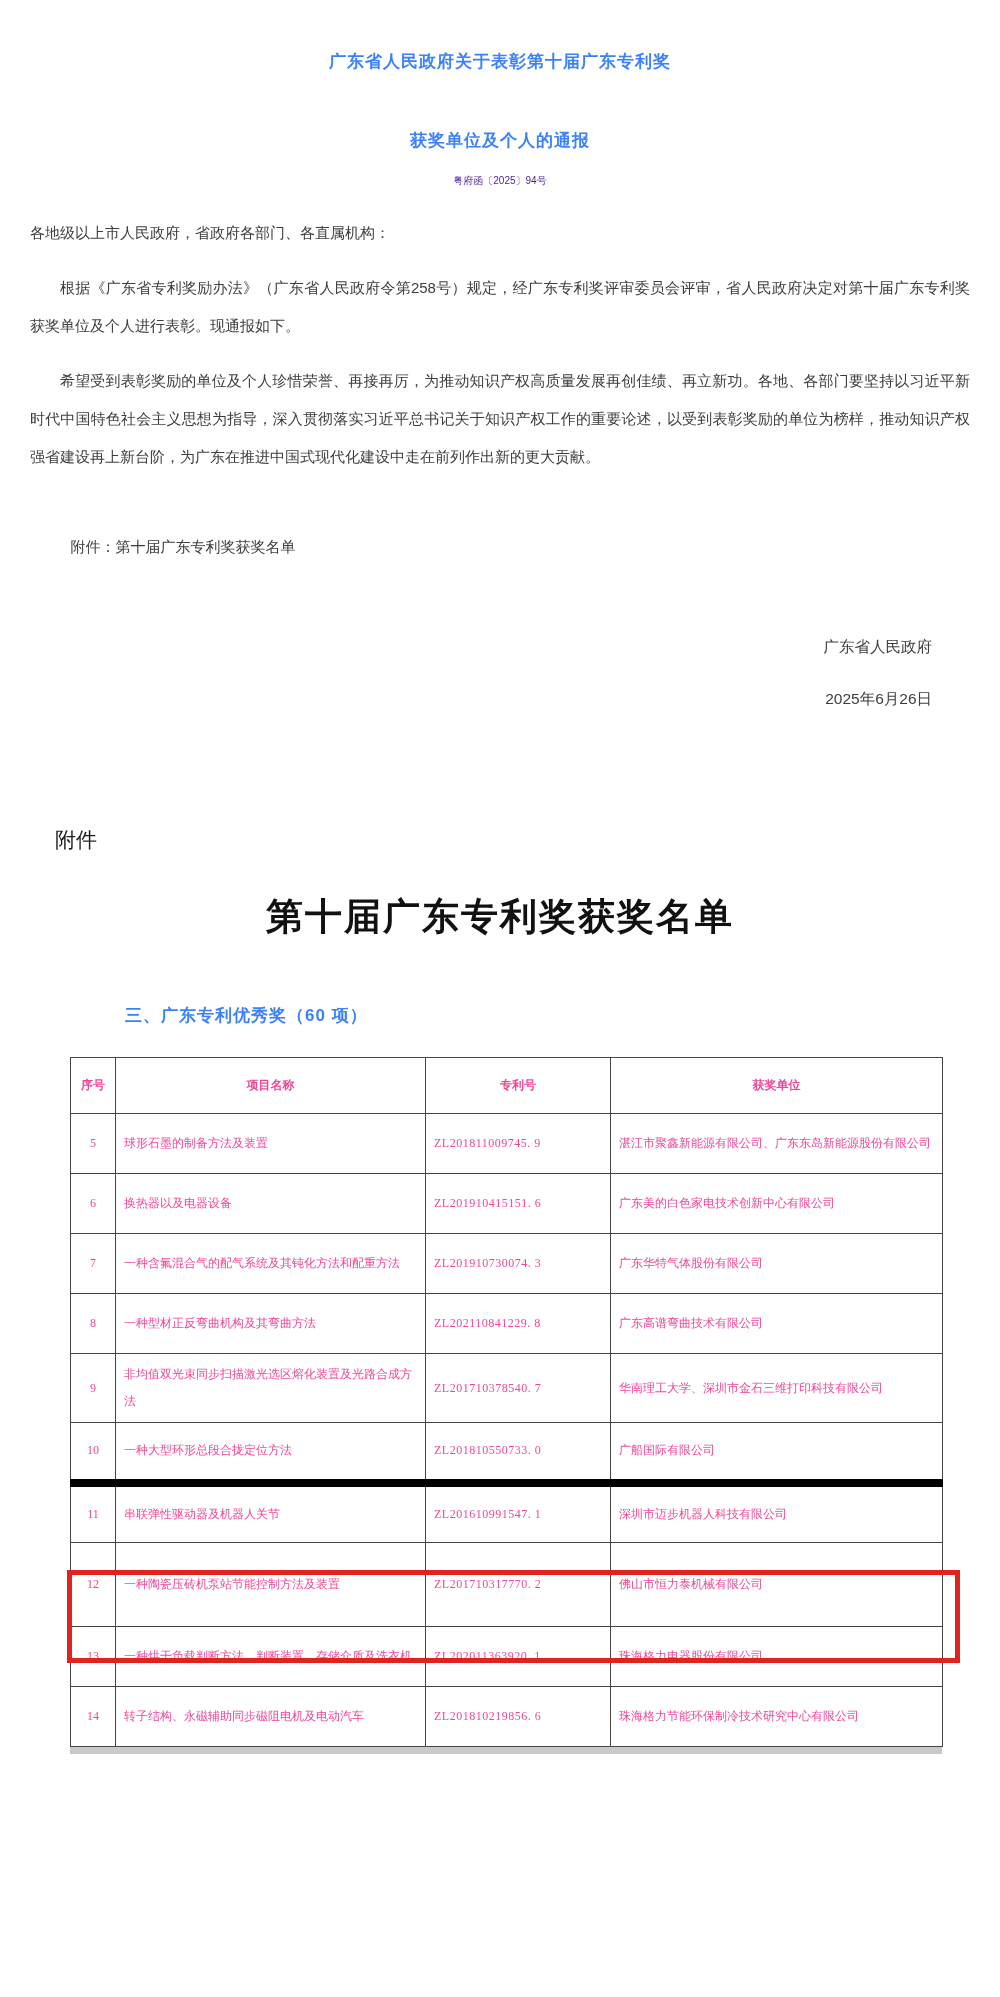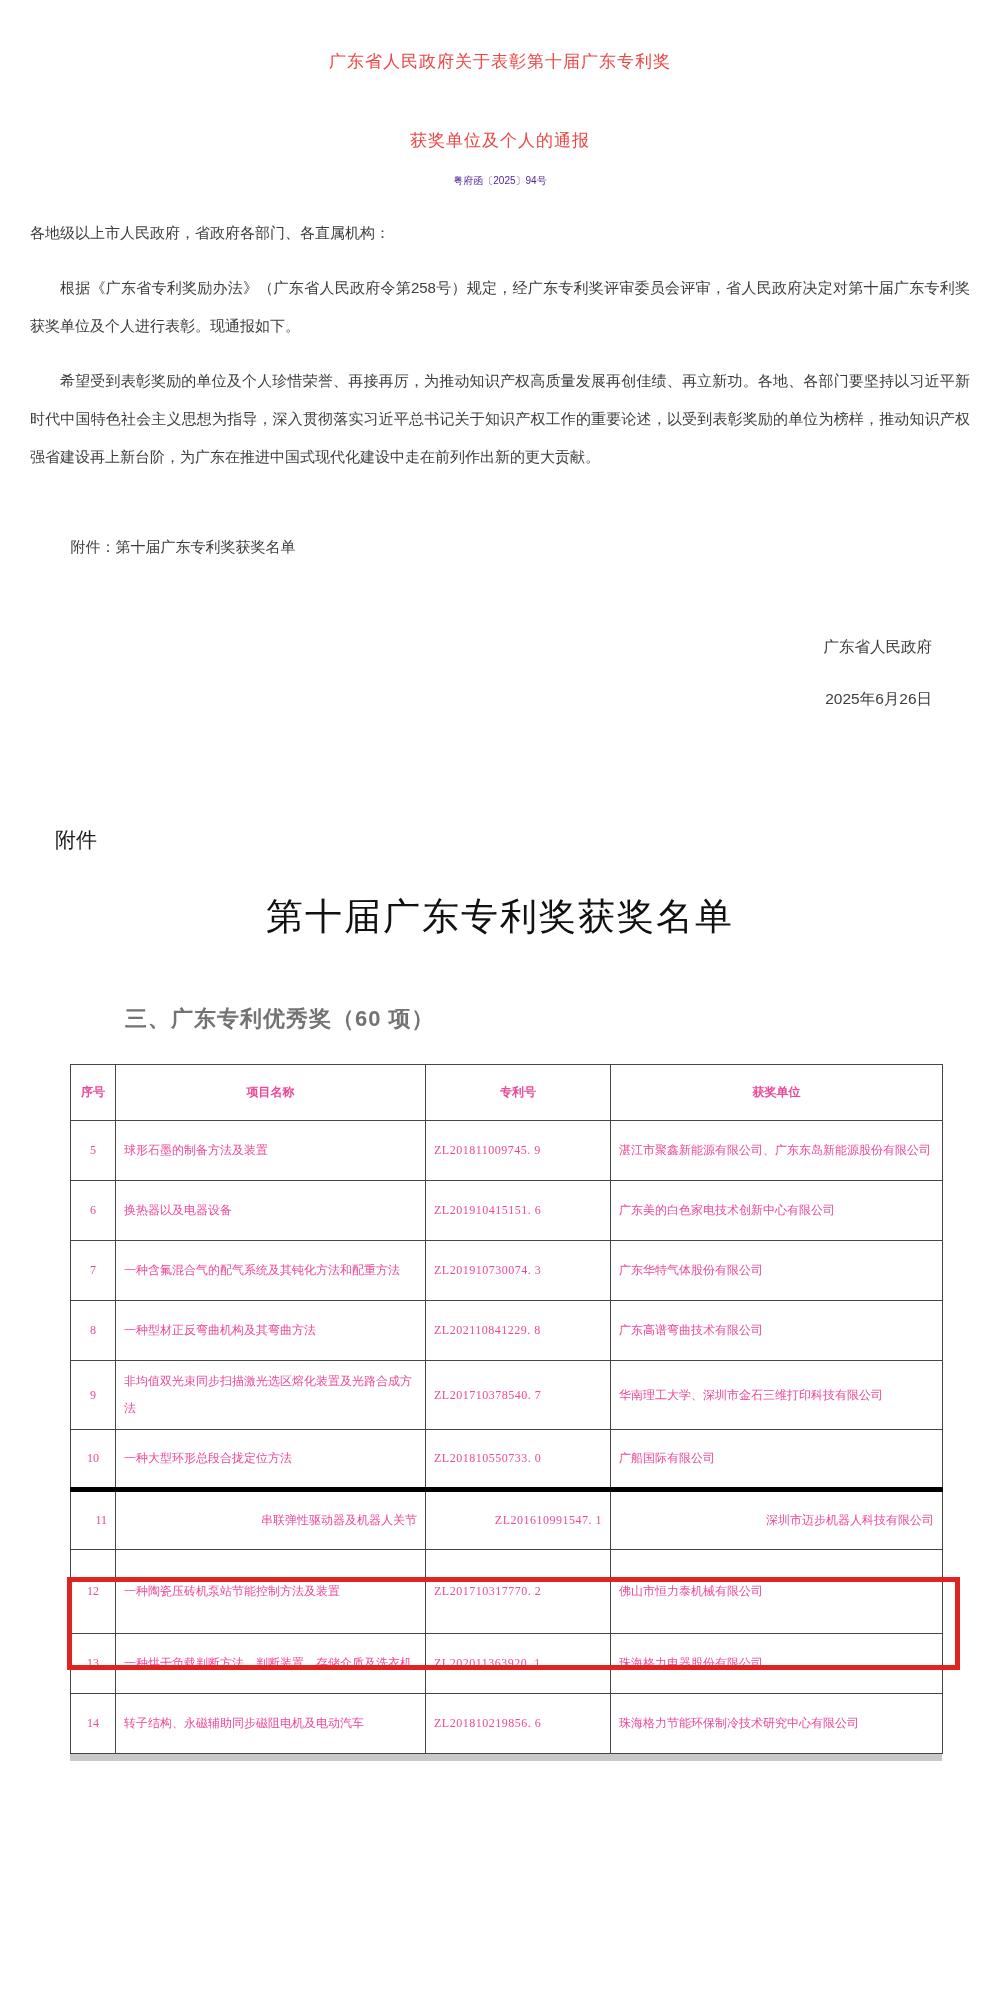--- a/index.html
+++ b/index.html
@@ -9,43 +9,43 @@
     height:1997px;
     margin:0 auto;
     background:#ffffff;
     overflow:hidden;
     font-family:"Liberation Sans","DejaVu Sans",sans-serif;
     color:#3d3d3d;
   }
   
   .doc-header{text-align:center;padding-top:50px;}
   .doc-title{
-    font-size:17px;font-weight:normal;color:#ef4444;margin:0;
+    font-size:17px;font-weight:bold;color:#3b82f6;margin:0;
     letter-spacing:1px;
   }
   .doc-title.line2{margin-top:56px;}
   .doc-number{font-size:10px;color:#4c1d95;margin-top:22px;}
   
   .doc-body{margin:0 30px;font-size:15px;line-height:38px;color:#3d3d3d;}
   .salutation{margin-top:26px;}
   .para{margin-top:17px;text-indent:2em;text-align:justify;}
   .attachment-note{margin-top:52px;text-indent:2.7em;}
   .sign-block{text-align:right;padding-right:38px;margin-top:62px;}
   .sign-block .signer{font-size:15.5px;color:#3d3d3d;}
   .sign-block .sign-date{font-size:15.5px;color:#3d3d3d;margin-top:14px;}
   
   .att-label{margin:108px 18px 0 55px;font-size:21px;color:#1d1d1d;font-weight:500;}
   .att-title{
     margin-top:38px;text-align:center;
     font-family:"Liberation Serif","DejaVu Serif",serif;
-    font-size:37px;font-weight:normal;color:#111;letter-spacing:2px;
+    font-size:37px;font-weight:bold;color:#111;letter-spacing:2px;
   }
   .section-heading{
     margin:62px 0 0 125px;
-    font-size:22px;font-weight:bold;color:#737373;letter-spacing:1px;
+    font-size:17px;font-weight:bold;color:#3b82f6;letter-spacing:1px;
   }
   
   .table-wrap{position:relative;margin:30px 0 0 70px;width:872px;}
   table.awards{
     border-collapse:collapse;table-layout:fixed;width:872px;
     font-family:"Liberation Serif","DejaVu Serif",serif;
     font-size:12px;color:#ec4899;
   }
   table.awards col.c-no{width:45px;}
   table.awards col.c-project{width:310px;}
@@ -57,21 +57,21 @@
     vertical-align:middle;
     line-height:27px;
     box-sizing:border-box;
   }
   table.awards th{font-weight:bold;text-align:center;height:56px;}
   td.cell-no{text-align:center;}
   td.cell-project{text-align:left;padding-left:14px;}
   td.cell-patent{text-align:left;padding-left:8px;letter-spacing:0.5px;}
   td.cell-org{text-align:left;padding-left:14px;}
   tr.row{height:60px;}
-  tr.thick-top td{border-top:5px solid #000000;text-align:right;}
+  tr.thick-top td{border-top:8px solid #000000;}
   tr.hl-row{height:84px;}
   .table-bottom-strip{height:7px;background:#c9c9c9;width:872px;margin-left:70px;}
   .hl-box{
     position:absolute;pointer-events:none;box-sizing:border-box;
     border-style:solid;border-width:5px;
   }
 </style>
 </head>
 <body>
 

